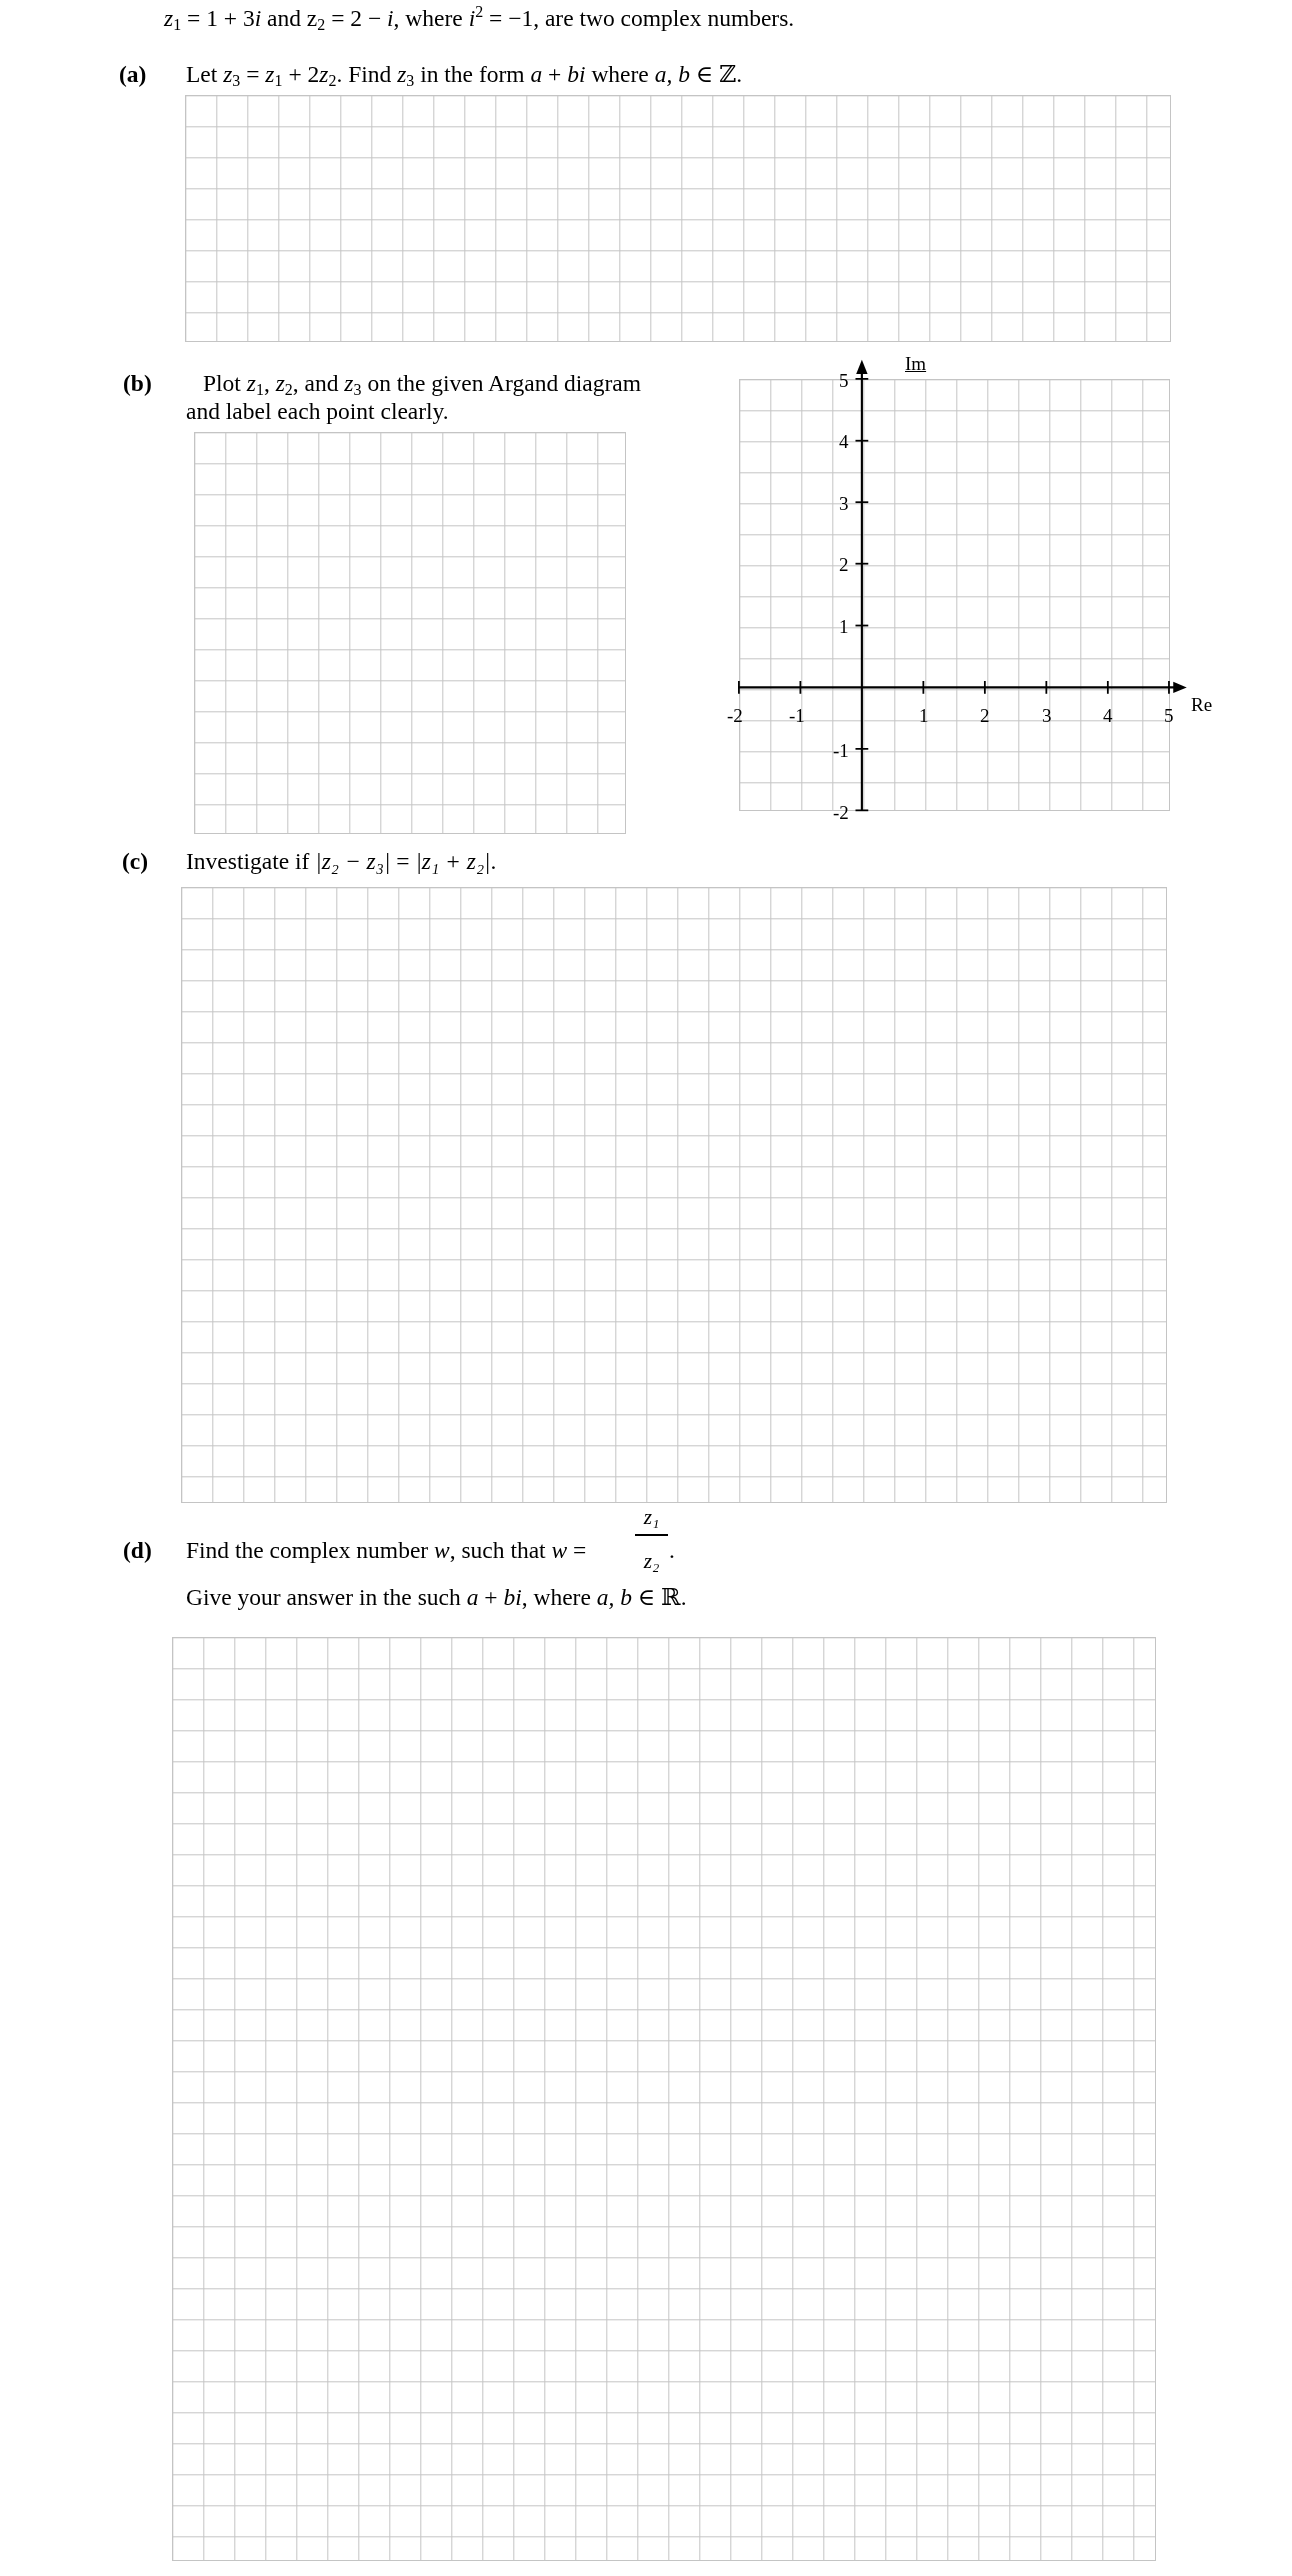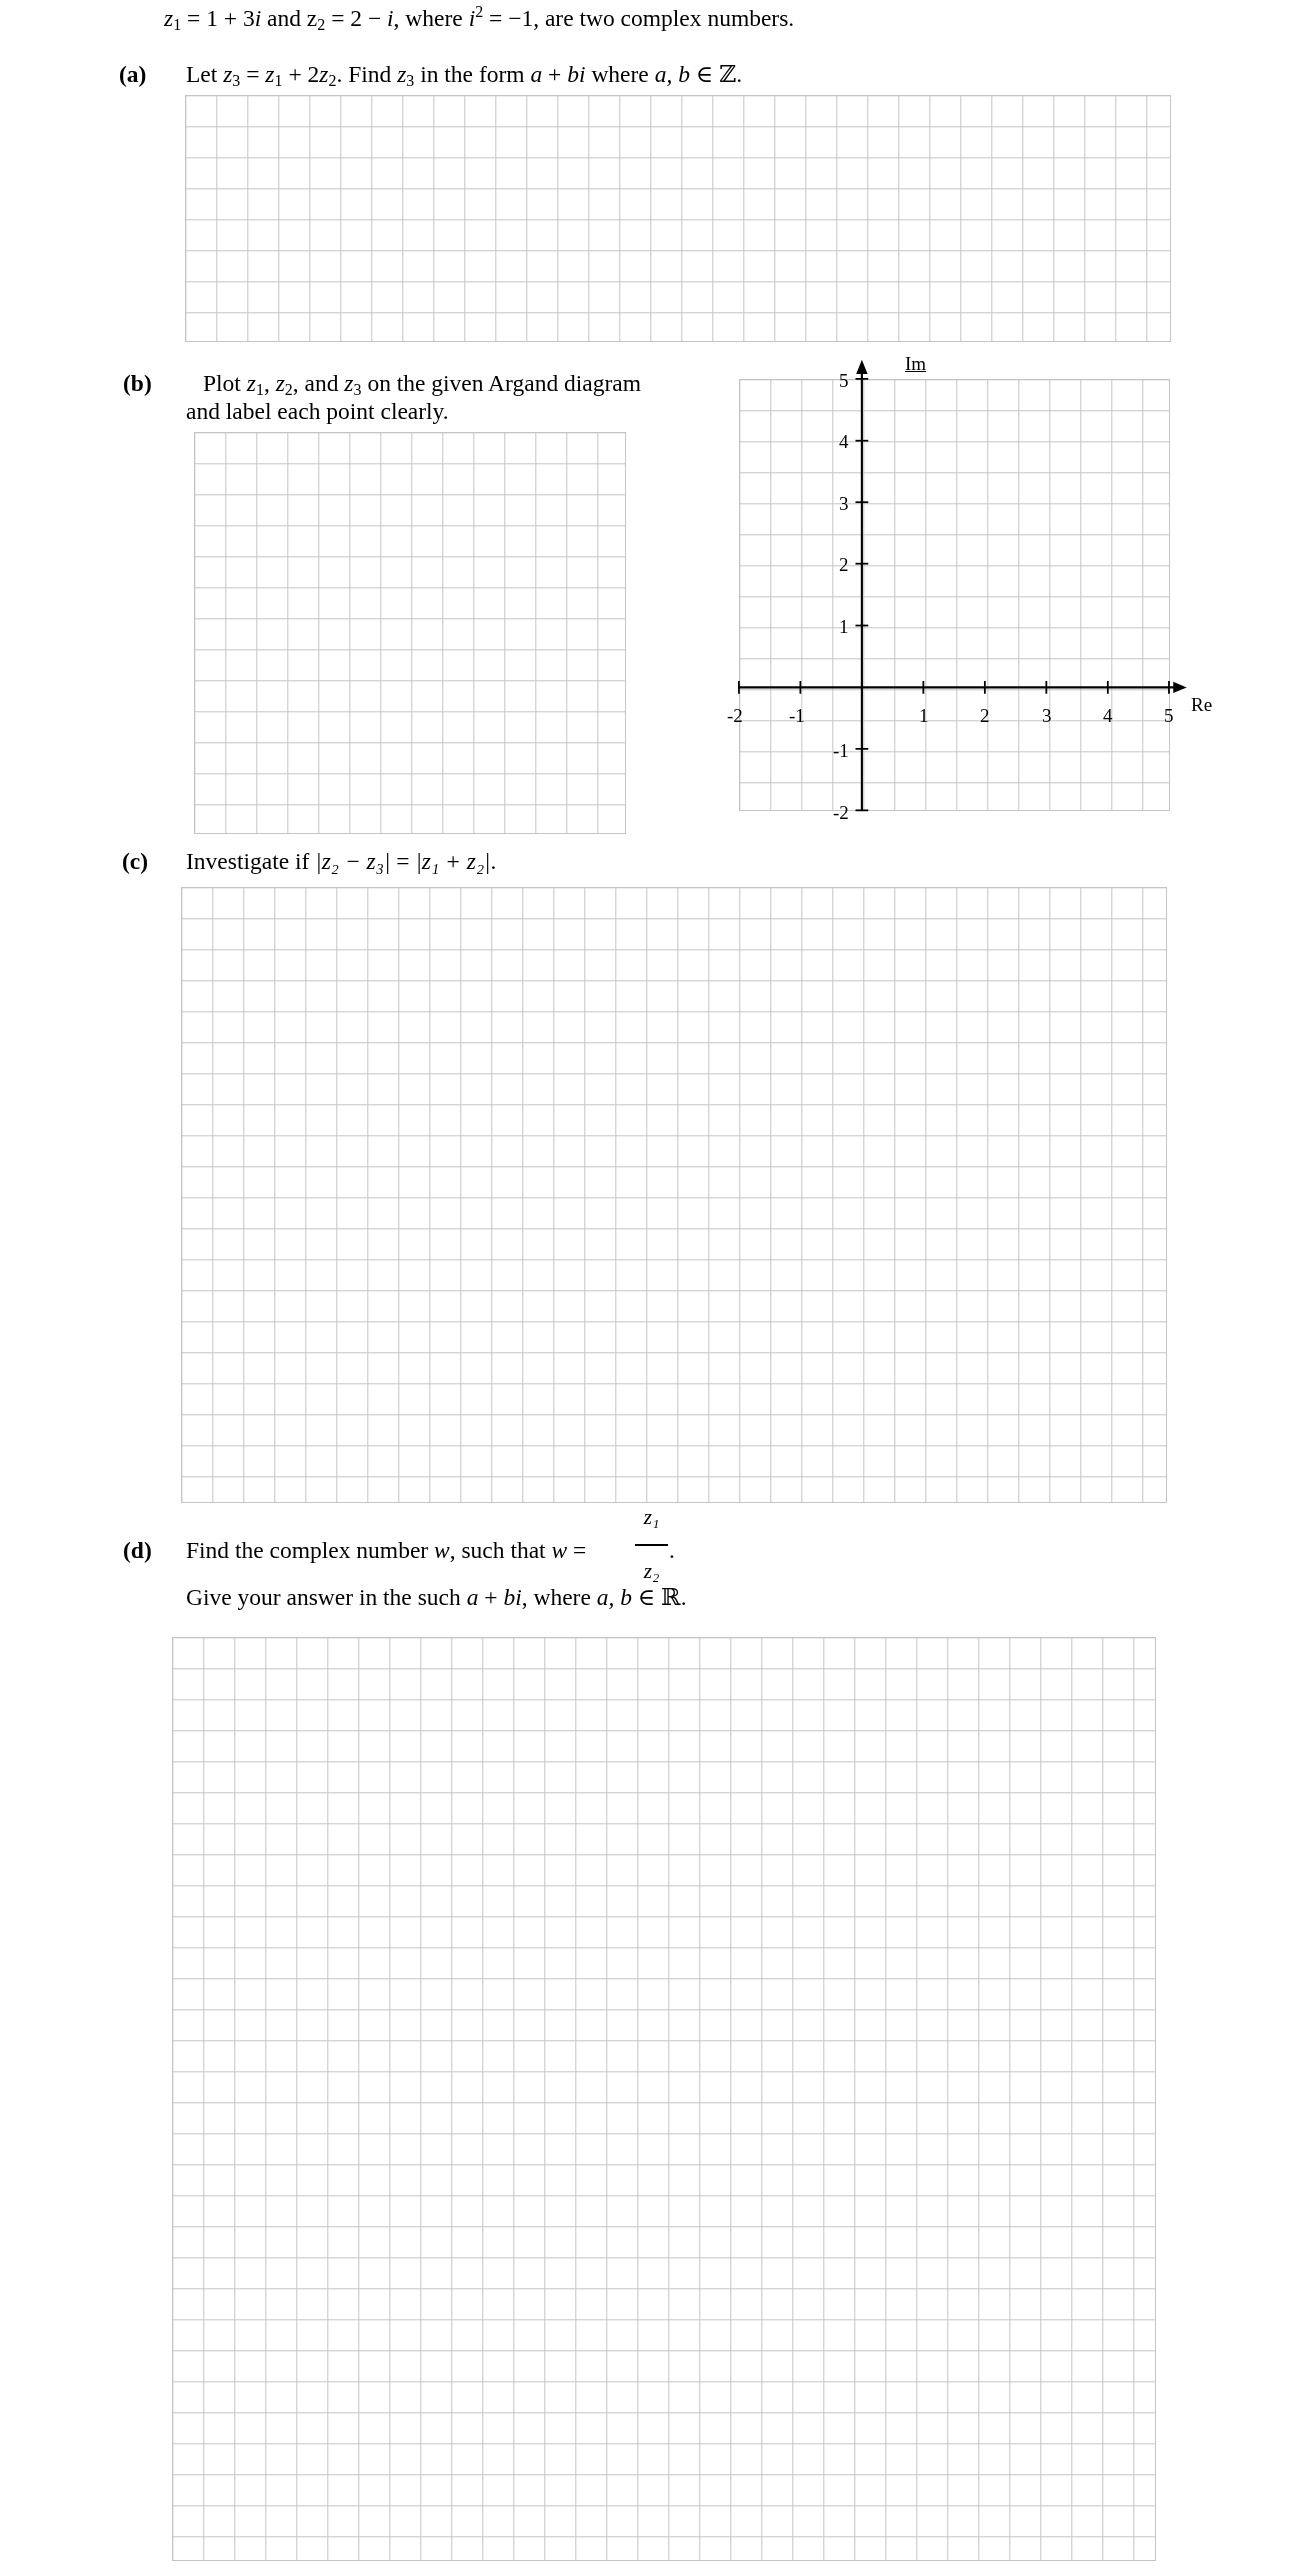--- a/index.html
+++ b/index.html
@@ -92,21 +92,21 @@
 <div class="line" style="left:186px; top:850px;">
   <span>Investigate if </span><span class="m">|z₂ − z₃|</span><span> = </span><span class="m">|z₁ + z₂|</span><span>.</span>
 </div>
 <div class="grid" style="left:181px; top:887px; width:986px; height:616px; background-size:31px 31px;"></div>
 
 <div class="lbl" style="left:123px; top:1539px;">(d)</div>
 <div class="line" style="left:186px; top:1539px;">
   <span>Find the complex number </span><span class="m">w</span><span>, such that  </span><span class="m">w</span><span> = </span>
 </div>
 <div style="position:absolute; left:635px; top:1507px; width:33px; text-align:center; font-size:21.3px; font-style:italic; line-height:1;">
-  <div style="padding-bottom:16px; border-bottom:2.1px solid #000;">z₁</div>
+  <div style="padding-bottom:6px; border-bottom:2.1px solid #000;">z₁</div>
   <div style="padding-top:15px;">z₂</div>
 </div>
 <div class="line" style="left:669px; top:1539px;">.</div>
 <div class="line" style="left:186px; top:1586px;">
   <span>Give your answer in the such </span><span class="m">a</span><span> + </span><span class="m">bi</span><span>, where </span><span class="m">a, b</span><span> ∈ ℝ.</span>
 </div>
 <div class="grid" style="left:172px; top:1637px; width:984px; height:924px; background-size:31px 31px;"></div>
 
 
 </body></html>

